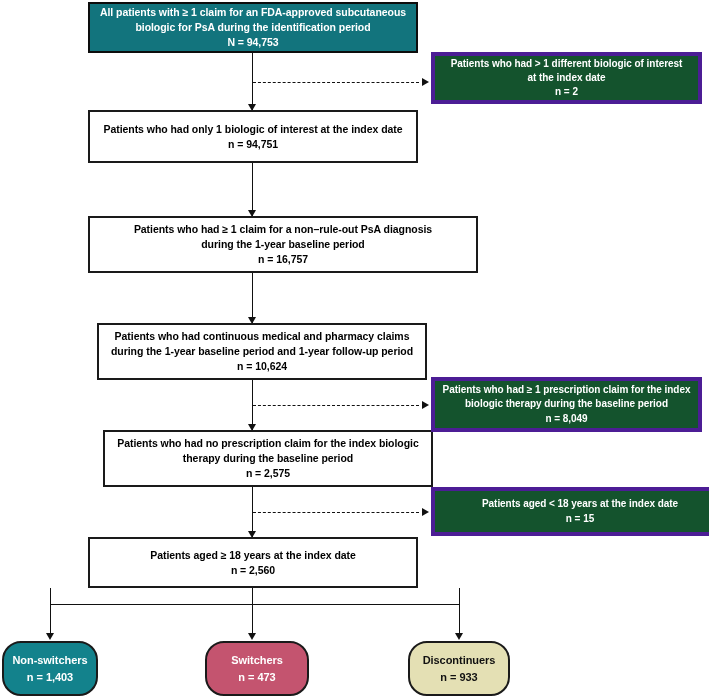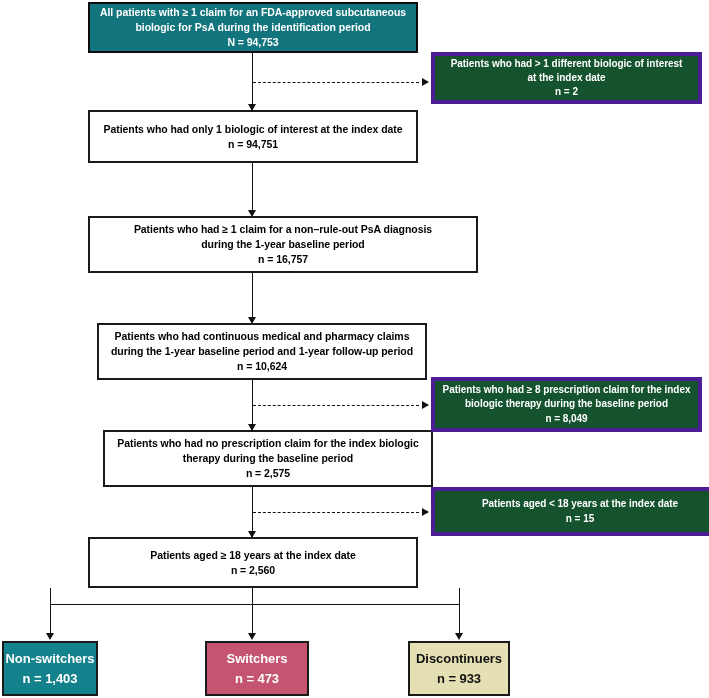--- a/index.html
+++ b/index.html
@@ -45,22 +45,23 @@
     color: #ffffff;
     border-color: #0d0d0d;
   }
   .box-excl {
     background: #14532d;
     color: #ffffff;
     border: 4px solid #4c1d95;
     font-size: 10px;
   }
   .box-term {
-    font-size: 13px;
+    font-size: 11px;
     line-height: 1.5;
+    border-radius: 19px;
   }
   .term-teal {
     background: #13828c;
     color: #ffffff;
   }
   .term-rose {
     background: #c4546f;
     color: #ffffff;
   }
   .term-khaki {
@@ -175,21 +176,21 @@
     <span class="line">n = 2,560</span>
   </div>
 
   <div class="box box-excl" style="left:431px; top:52px; width:271px; height:52px;">
     <span class="line">Patients who had &gt; 1 different biologic of interest</span>
     <span class="line">at the index date</span>
     <span class="line">n = 2</span>
   </div>
 
   <div class="box box-excl" style="left:431px; top:377px; width:271px; height:55px;">
-    <span class="line">Patients who had ≥ 8 prescription claim for the index</span>
+    <span class="line">Patients who had ≥ 1 prescription claim for the index</span>
     <span class="line">biologic therapy during the baseline period</span>
     <span class="line">n = 8,049</span>
   </div>
 
   <div class="box box-excl" style="left:431px; top:487px; width:298px; height:49px;">
     <span class="line">Patients aged &lt; 18 years at the index date</span>
     <span class="line">n = 15</span>
   </div>
 
   <div class="box box-term term-teal" style="left:2px; top:641px; width:96px; height:55px;">

